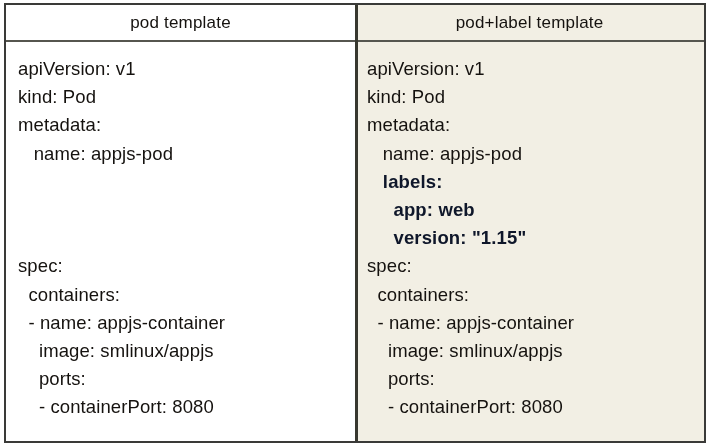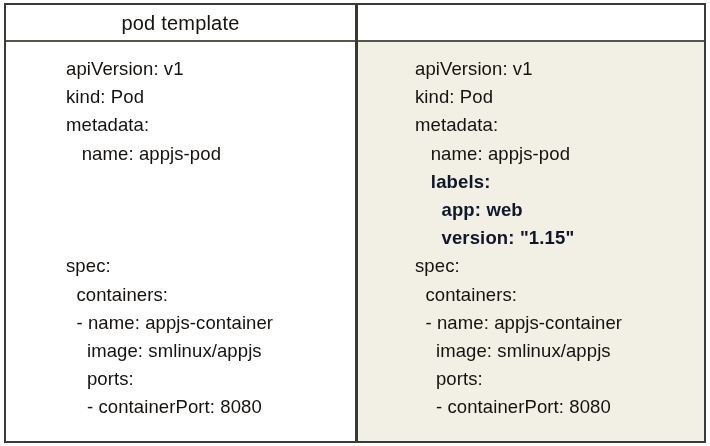--- a/index.html
+++ b/index.html
@@ -37,21 +37,21 @@
     display: flex;
     height: 37px;
     flex: 0 0 37px;
     border-bottom: 2px solid #56564f;
   }
 
   .header-cell {
     display: flex;
     align-items: center;
     justify-content: center;
-    font-size: 20px;
+    font-size: 17px;
     letter-spacing: 0.2px;
     color: #15120f;
     line-height: 1;
   }
 
   .header-cell.left  { width: 349px; background: #ffffff; }
   .header-cell.right { flex: 1 1 auto; background: #f2efe4; }
 
   
   .body-row {
@@ -86,39 +86,39 @@
     font-size: 18.5px;
     line-height: 28.2px;
     color: #15120f;
     white-space: pre;
     letter-spacing: 0.1px;
   }
 
   .yaml .line {
     white-space: pre;
     height: 28.2px;
-    margin-left: 48px;
   }
 
   .yaml .line.blank { color: transparent; }
 
   .yaml .line.label-line {
     color: #0f172a;
     font-weight: bold;
     letter-spacing: 0.15px;
   }
 </style>
 </head>
 <body>
 
 <div id="figure">
   <div class="table-frame">
 
     <div class="header-row">
       <div class="header-cell left">pod  template</div>
+      <div class="header-cell right">pod+label  template</div>
     </div>
 
     <div class="body-row">
       <div class="body-cell left">
         <div class="yaml" id="yaml-left"><div class="line">apiVersion: v1</div><div class="line">kind: Pod</div><div class="line">metadata:</div><div class="line">   name: appjs-pod</div><div class="line blank"> </div><div class="line blank"> </div><div class="line blank"> </div><div class="line">spec:</div><div class="line">  containers:</div><div class="line">  - name: appjs-container</div><div class="line">    image: smlinux/appjs</div><div class="line">    ports:</div><div class="line">    - containerPort: 8080</div></div>
       </div>
       <div class="body-cell right">
         <div class="yaml" id="yaml-right"><div class="line">apiVersion: v1</div><div class="line">kind: Pod</div><div class="line">metadata:</div><div class="line">   name: appjs-pod</div><div class="line label-line">   labels:</div><div class="line label-line">     app: web</div><div class="line label-line">     version: "1.15"</div><div class="line">spec:</div><div class="line">  containers:</div><div class="line">  - name: appjs-container</div><div class="line">    image: smlinux/appjs</div><div class="line">    ports:</div><div class="line">    - containerPort: 8080</div></div>
       </div>
     </div>

